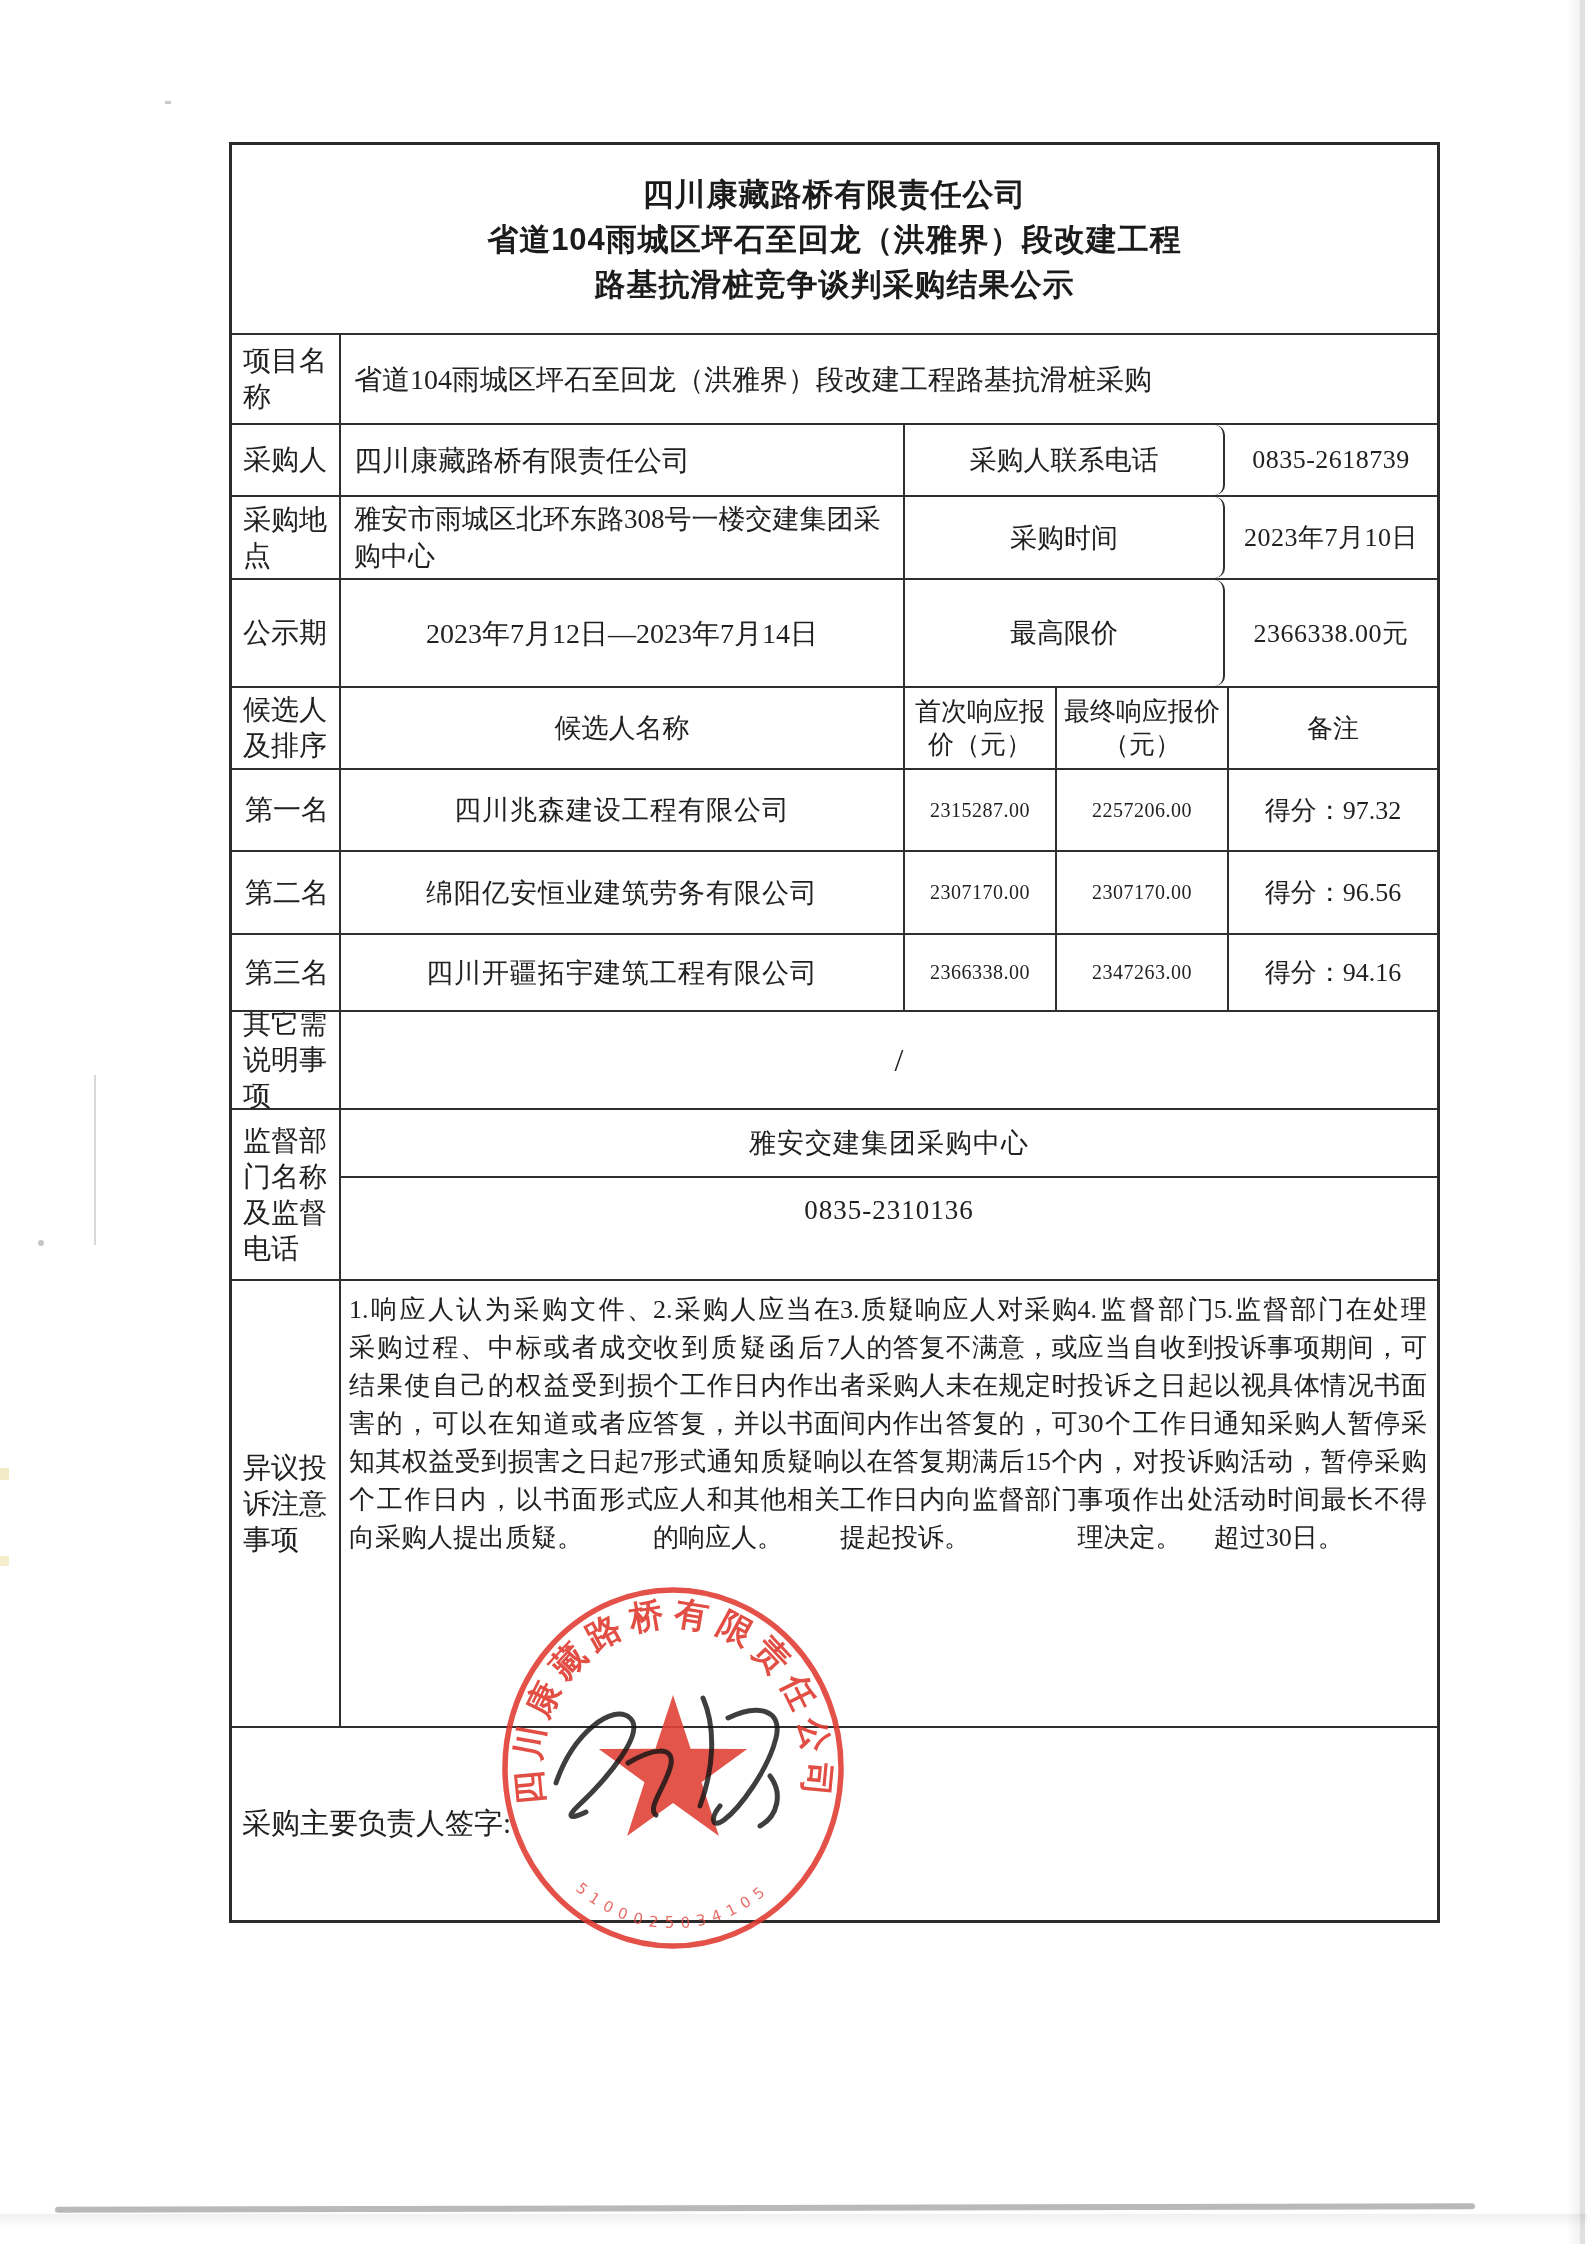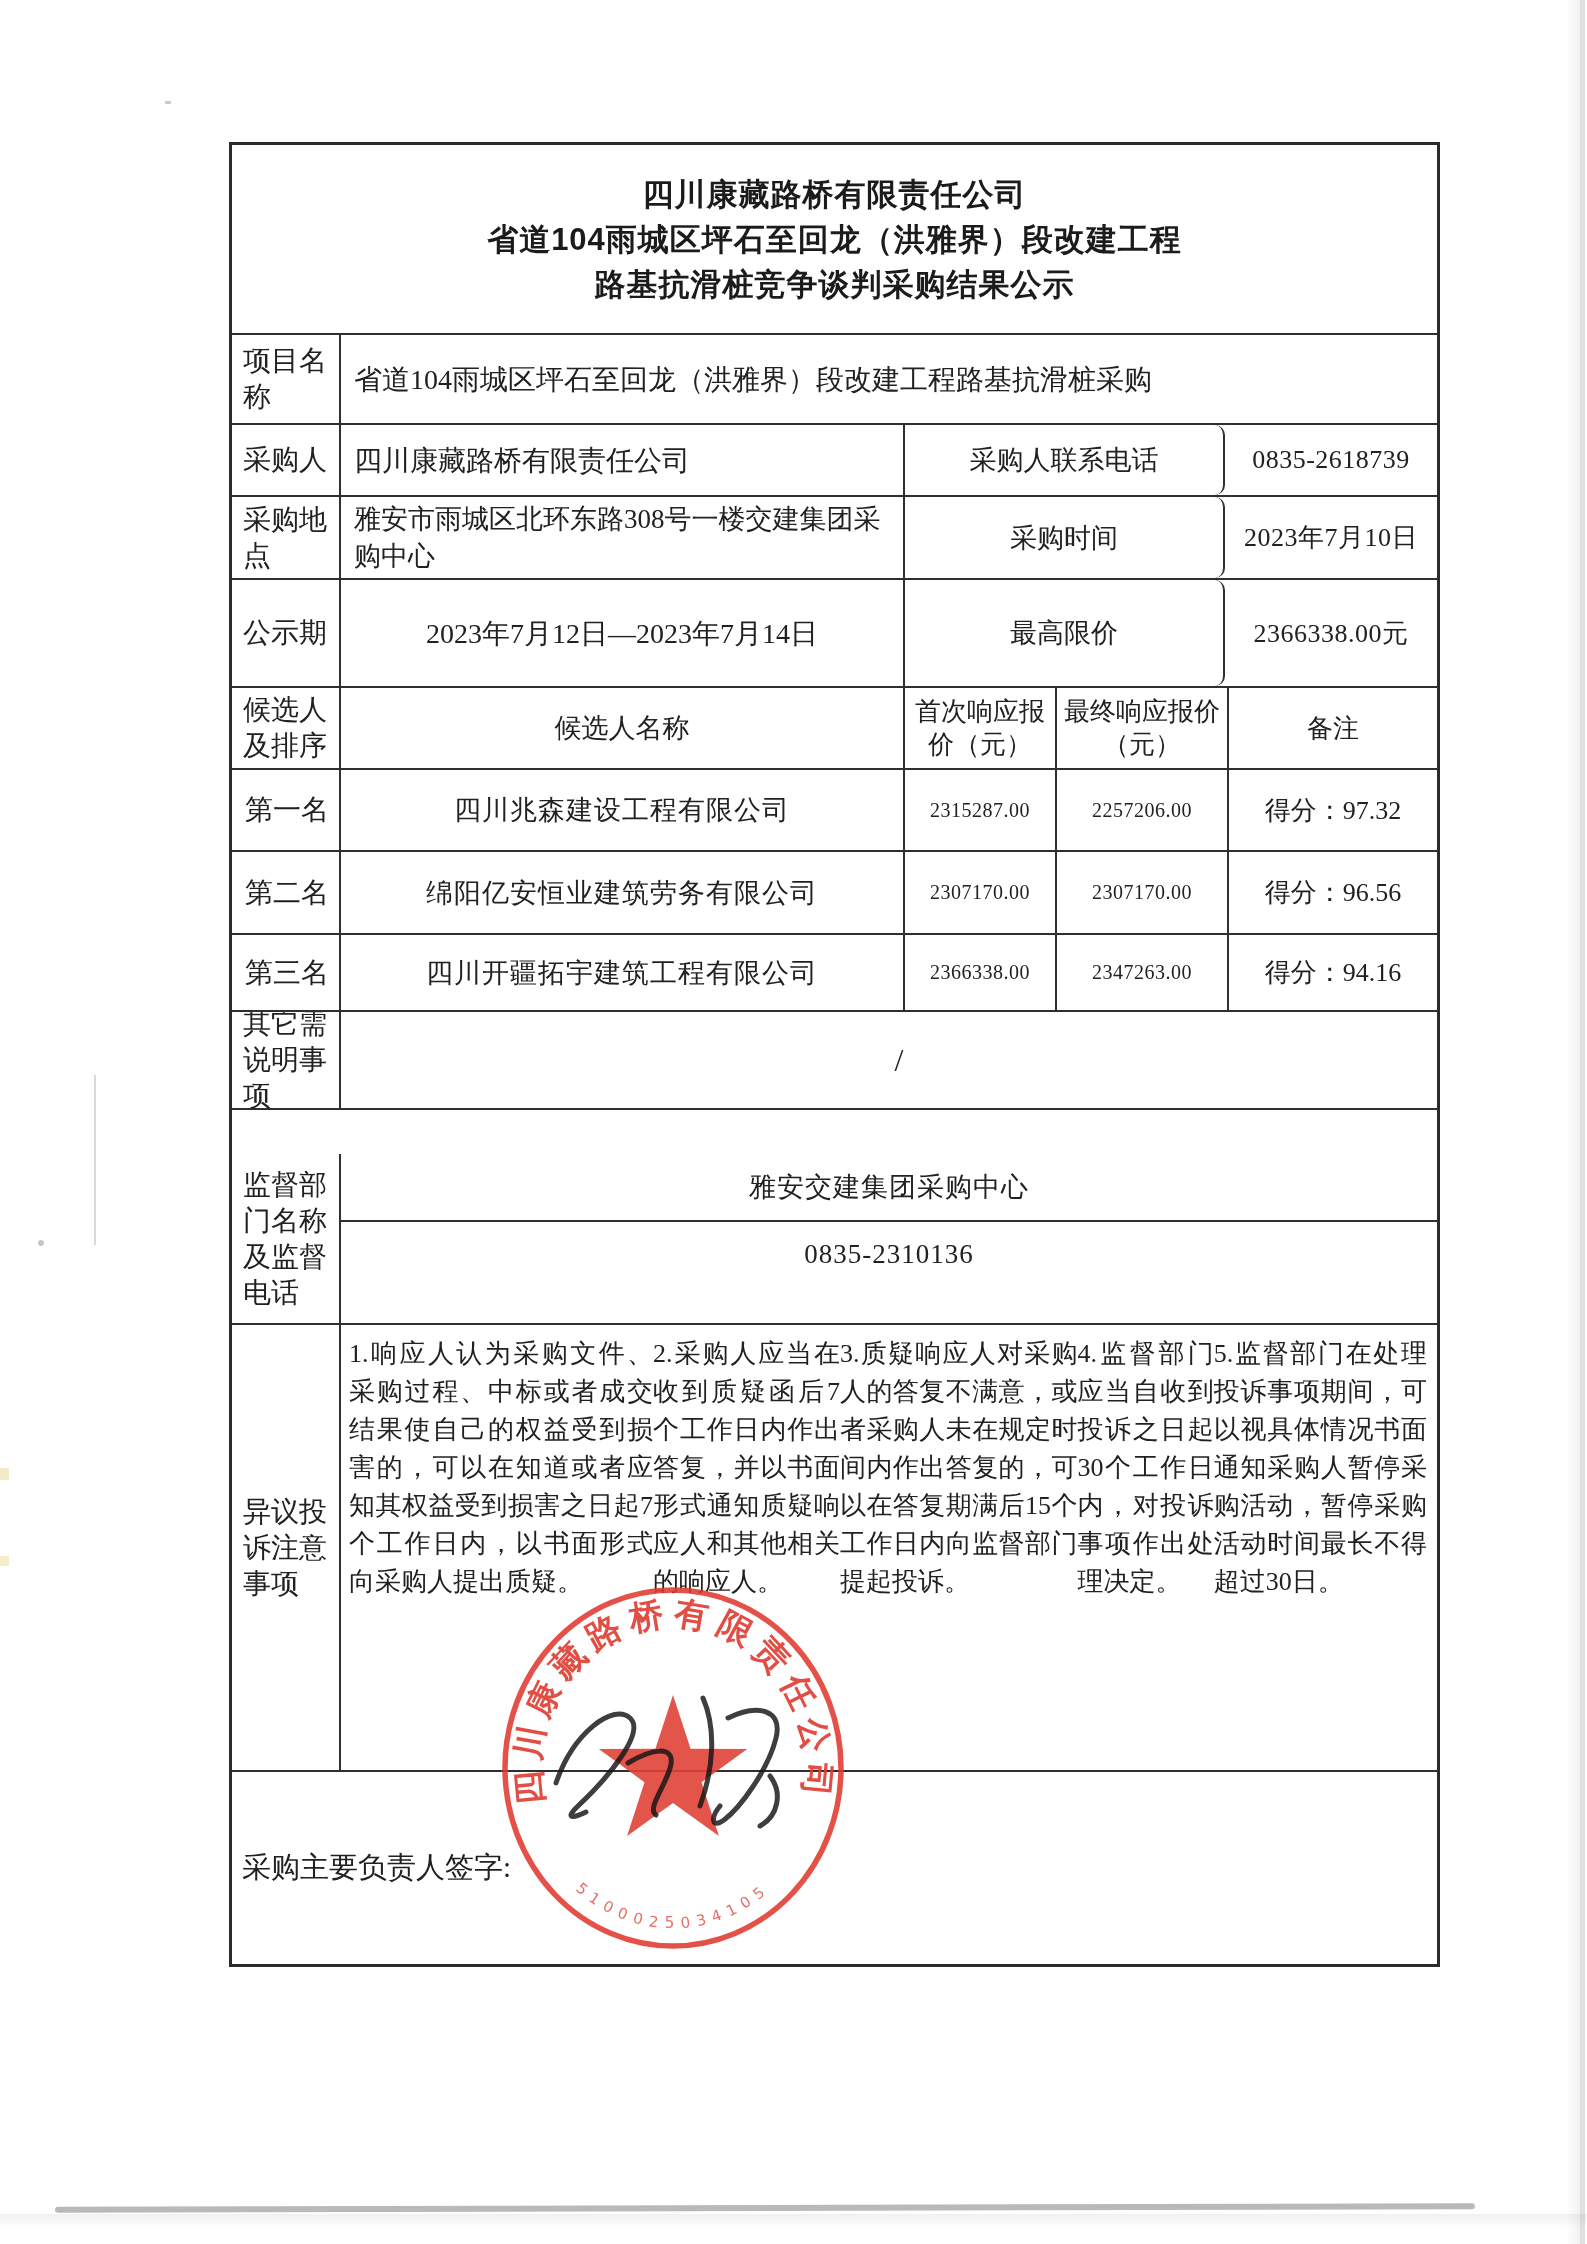--- a/index.html
+++ b/index.html
@@ -44,21 +44,21 @@
   .sval{font-size:26px;letter-spacing:.5px;}
 
   .r-chead{height:82px;}
   .chead{font-size:26px;line-height:33px;text-align:center;padding:0 6px;}
   .r-cand1{height:82px;} .r-cand2{height:83px;} .r-cand3{height:77px;}
   .cname{font-size:27px;letter-spacing:1px;}
   .cnum{font-size:20px;letter-spacing:.5px;}
   .cremark{font-size:26px;}
 
   .r-other{height:98px;gap:20px;} .slash{font-size:32px;}
-  .r-super{height:171px;margin-top:44px;}
+  .r-super{height:171px;}
   .super-right{flex:1;display:flex;flex-direction:column;}
   .super-sub{box-sizing:border-box;height:68px;display:flex;align-items:center;justify-content:center;font-size:27px;letter-spacing:1px;}
   .super-sub.first{border-bottom:2px solid #2f2f2f;}
   .super-sub.second{height:65px;}
 
   .r-objection{height:447px;}
   .obj-cell{flex:1;display:flex;justify-content:center;padding:10px 10px 10px 8px;}
   .obj-cell p{margin:0;font-size:26px;line-height:38px;text-align:justify;word-break:break-all;}
 
   .r-sign{height:192px;}

